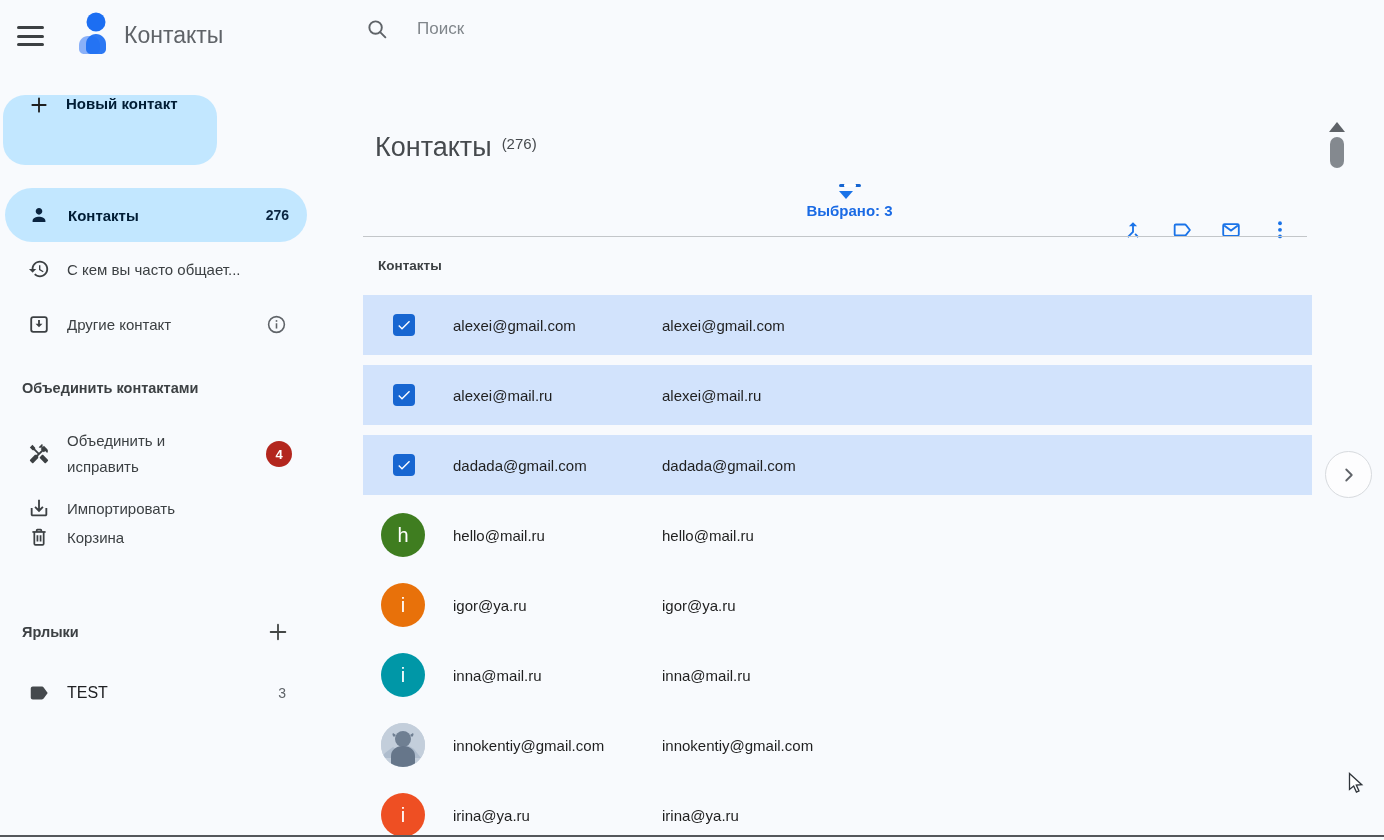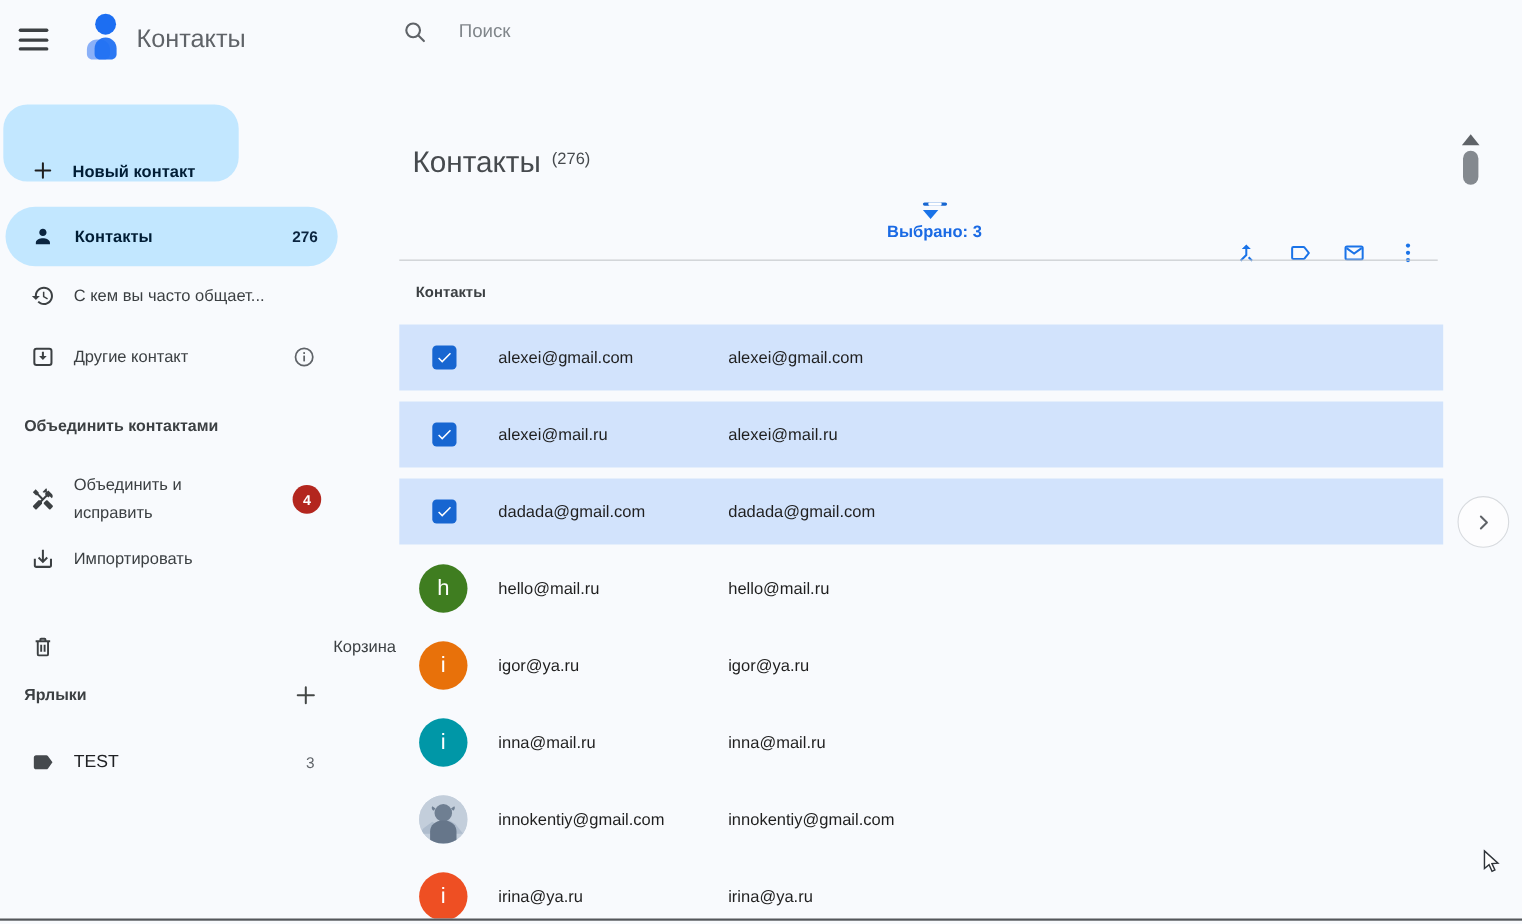--- a/index.html
+++ b/index.html
@@ -12,21 +12,21 @@
   .hamburger { position:absolute; left:17px; top:26px; width:27px; height:20px; display:flex; flex-direction:column; justify-content:space-between; cursor:pointer; }
   .hamburger span { display:block; height:3px; background:#3c4043; border-radius:2px; }
   .logo { position:absolute; left:71px; top:10px; width:46px; height:48px; }
   .app-title { position:absolute; left:124px; top:22px; font-size:23px; color:#5f6368; }
   .searchbar { position:absolute; left:366px; top:12px; width:560px; height:34px; display:flex; align-items:center; }
   .search-icon { width:23px; height:23px; }
   .search-placeholder { margin-left:28px; font-size:17px; color:#80868b; }
 
   
   .sidebar { position:absolute; left:0; top:72px; width:360px; bottom:0; }
-  .btn-new { position:absolute; left:3px; top:23px; width:214px; height:70px; background:#c2e7ff; border-radius:22px; display:flex; align-items:flex-end; padding-left:26px; cursor:pointer; }
+  .btn-new { position:absolute; left:3px; top:23px; width:214px; height:70px; background:#c2e7ff; border-radius:22px; display:flex; align-items:flex-start; padding-left:26px; cursor:pointer; }
   .btn-new .plus { width:20px; height:20px; }
   .btn-new .lbl { margin-left:17px; font-size:15px; font-weight:bold; color:#001d35; }
 
   .nav-pill { position:absolute; left:5px; top:116px; width:302px; height:54px; background:#c2e7ff; border-radius:27px; display:flex; align-items:center; padding:0 18px 0 23px; cursor:pointer; }
   .nav-pill .ico { width:22px; height:22px; }
   .nav-pill .lbl { margin-left:18px; font-size:15px; font-weight:bold; color:#001d35; }
   .nav-pill .cnt { margin-left:auto; font-size:14px; font-weight:bold; color:#0b2540; }
 
   .nav-item { position:absolute; left:0; right:0; height:52px; display:flex; align-items:center; padding-left:28px; cursor:pointer; }
   .nav-item .ico { width:22px; height:22px; flex:none; }
@@ -37,21 +37,21 @@
 
   .side-heading { position:absolute; left:22px; font-size:14.5px; font-weight:bold; color:#3c4043; }
   .h-manage { top:308px; }
   .h-labels { top:549px; right:0; left:22px; display:flex; align-items:center; padding-right:71px; }
   .h-labels .plus-right { margin-left:auto; width:22px; height:22px; cursor:pointer; }
 
   .nav-merge { top:354px; height:56px; padding-right:68px; }
   .nav-merge .lbl { width:160px; line-height:26px; }
   .badge { margin-left:auto; width:26px; height:26px; border-radius:50%; background:#b3261e; color:#fff; font-size:13px; font-weight:bold; display:flex; align-items:center; justify-content:center; }
   .nav-import { top:410px; }
-  .nav-trash { top:490px;justify-content:space-between; }
+  .nav-trash { top:439px; }
   .nav-test { top:595px; padding-right:74px; }
   .nav-test .lbl { font-size:16px; color:#202124; }
   .nav-test .cnt { margin-left:auto; font-size:14px; color:#5f6368; }
 
   
   .main { position:absolute; left:360px; top:72px; right:0; bottom:0; }
   .page-title { position:absolute; left:15px; top:60px; font-size:27px; font-weight:normal; color:#464a4e; }
   .page-count { font-size:15px; color:#464a4e; margin-left:10px; position:relative; top:-7px; }
 
   .toolbar { position:absolute; left:15px; top:112px; right:77px; height:36px; display:flex; align-items:center;flex-direction:column; }

